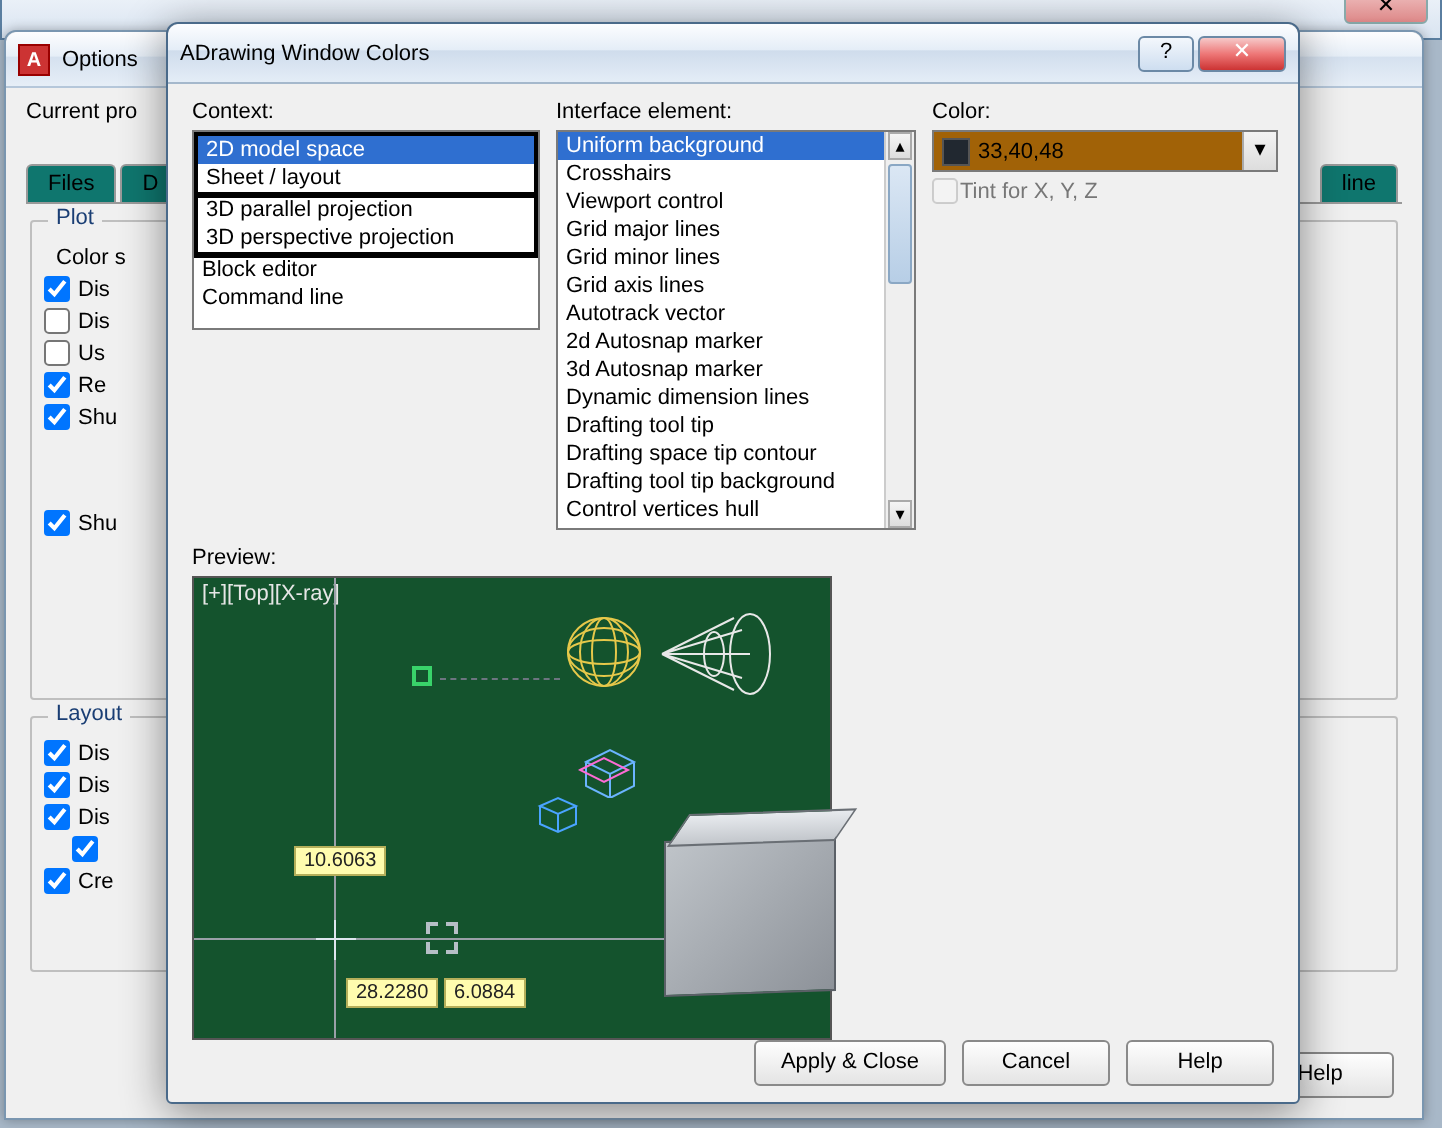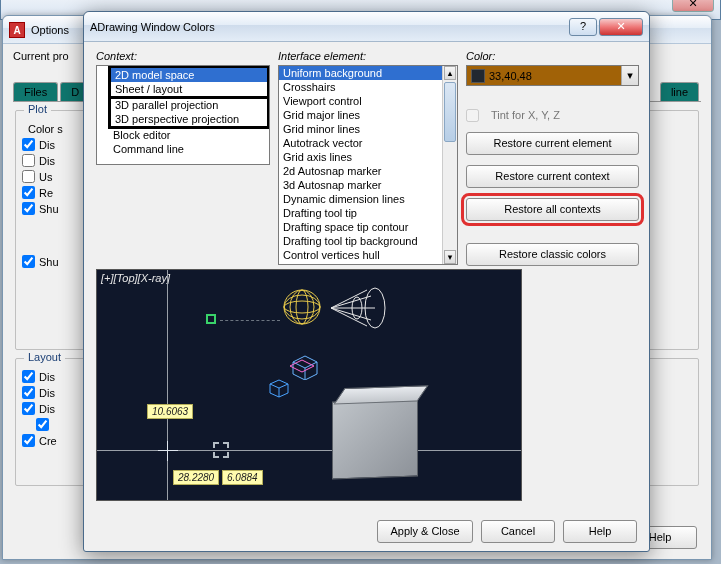--- a/index.html
+++ b/index.html
@@ -36,46 +36,46 @@
   .dwc-title {
     height:30px; background:linear-gradient(#fcfdff,#e4edf7 45%,#cfdcec 46%,#e4edf7);
     display:flex; align-items:center; padding:0 6px; border-radius:6px 6px 0 0;
     border-bottom:1px solid #a5b8cc;
   }
   .winbtns { margin-left:auto; display:flex; gap:2px;}
   .winbtn { width:28px; height:18px; border:1px solid #6b89a6; border-radius:3px; background:linear-gradient(#f3f7fc,#cedef0); text-align:center; line-height:15px; font-size:11px;}
   .winbtn.close { width:44px; background:linear-gradient(#f6c9c9,#e77,#c33); color:#fff;}
   .dwc-body { padding:8px 12px 10px 12px; height:calc(100% - 30px); position:relative;}
   .cols { display:flex; gap:8px;}
-  .col-label { color:#000; margin-bottom:3px; display:block;font-style:italic;}
+  .col-label { color:#000; margin-bottom:3px; display:block;}
   .listbox {
-    border:1px solid #7a7a7a; background:#fff; overflow:hidden;padding-left:12px;
+    border:1px solid #7a7a7a; background:#fff; overflow:hidden;
   }
   .context-list { width:174px; height:100px; }
   .iface-list  { width:180px; height:200px; position:relative;}
   .iface-inner { position:absolute; inset:0 15px 0 0; overflow:hidden;}
   .scrollbar { position:absolute; right:0; top:0; bottom:0; width:15px; background:#efefef; border-left:1px solid #ccc;}
   .scrollbar .thumb{ position:absolute; left:1px; right:1px; top:16px; height:60px; background:linear-gradient(#dbe7f4,#b7cee6); border:1px solid #8aa7c4; border-radius:2px;}
   .scrollbar .arr{position:absolute; left:1px; right:1px; height:14px; background:linear-gradient(#f5f5f5,#ddd); border:1px solid #aaa; text-align:center; line-height:12px; font-size:9px;}
   .scrollbar .arr.up{top:0;} .scrollbar .arr.dn{bottom:0;}
   .li { padding:1px 4px; white-space:nowrap; color:#000;}
   .li.sel { background:#2f6fd0; color:#fff;}
   .ctx-hl1 { border:3px solid #000; margin:-1px; }
   .ctx-hl2 { border:3px solid #000; border-top:none; margin:0 -1px -1px -1px;}
   .rightcol { width:175px; }
   .combo { display:flex; align-items:center; width:173px; height:21px; border:1px solid #7a7a7a; background:#a16207;}
   .combo .sw { width:14px; height:14px; margin:0 4px; border:1px solid #555;}
   .combo .dd { margin-left:auto; width:17px; height:100%; border-left:1px solid #aaa; background:linear-gradient(#f3f3f3,#ddd); text-align:center; line-height:18px;}
-  .tint { display:flex; gap:12px; margin-top:23px; color:#777;}
+  .tint { display:flex; align-items:center; gap:1px; margin-top:3px; color:#777;}
   .tint input { width:13px;height:13px;margin:0;}
   .rbtns .btn { width:173px; margin-top:10px;}
   .restore-all-hl { outline:3px solid #e03030; outline-offset:2px;}
   .preview-label { margin-top:8px;}
   .preview {
-    margin-top:3px; width:426px; height:232px; background:#0f172a; border:1px solid #555; position:relative; color:#fff;font-style:italic;
+    margin-top:3px; width:320px; height:232px; background:#14532d; border:1px solid #555; position:relative; color:#fff;
   }
   .pv-tl { position:absolute; left:4px; top:2px; font-size:11px; color:#e6e6e6;}
   .pv-axis-h { position:absolute; left:0; right:0; top:180px; border-top:1px solid #9aa0a8;}
   .pv-axis-v { position:absolute; top:0; bottom:0; left:70px; border-left:1px solid #9aa0a8;}
   .pv-center { position:absolute; left:65px; top:175px; width:12px; height:12px; }
   .pv-center::before,.pv-center::after{content:"";position:absolute;background:#dfe6ee;}
   .pv-center::before{left:5px;top:-4px;width:1px;height:20px;}
   .pv-center::after{top:5px;left:-4px;height:1px;width:20px;}
   .pv-green { position:absolute; left:109px; top:44px; width:10px; height:10px; border:2px solid #39d36a;}
   .pv-green::after{content:"";position:absolute;left:12px;top:4px;width:60px;border-top:1px dashed #6c7580;}
@@ -206,22 +206,22 @@
 
       <div style="width:182px">
         <span class="col-label">Interface element:</span>
         <div class="listbox iface-list">
           <div class="iface-inner">
             <div class="li sel">Uniform background</div>
             <div class="li">Crosshairs</div>
             <div class="li">Viewport control</div>
             <div class="li">Grid major lines</div>
             <div class="li">Grid minor lines</div>
+            <div class="li">Grid axis lines</div>
             <div class="li">Autotrack vector</div>
-            <div class="li">Grid axis lines</div>
             <div class="li">2d Autosnap marker</div>
             <div class="li">3d Autosnap marker</div>
             <div class="li">Dynamic dimension lines</div>
             <div class="li">Drafting tool tip</div>
             <div class="li">Drafting space tip contour</div>
             <div class="li">Drafting tool tip background</div>
             <div class="li">Control vertices hull</div>
             <div class="li">Light glyphs</div>
           </div>
           <div class="scrollbar">
@@ -236,29 +236,24 @@
         <span class="col-label">Color:</span>
         <div class="combo">
           <div class="sw" style="background:#212830"></div>
           <span>33,40,48</span>
           <div class="dd">▾</div>
         </div>
         <div class="tint">
           <input type="checkbox" disabled="" style="">
           <span>Tint for X, Y, Z</span>
         </div>
-        <div class="rbtns">
-          <div class="btn">Restore current element</div>
-          <div class="btn">Restore current context</div>
-          <div class="btn restore-all-hl">Restore all contexts</div>
-          <div class="btn" style="margin-top:22px">Restore classic colors</div>
-        </div>
-      </div>
-    </div>
-
+      </div>
+    </div>
+
+    <div class="preview-label">Preview:</div>
     <div class="preview">
       <div class="pv-tl">[+][Top][X-ray]</div>
       <div class="pv-axis-h"></div>
       <div class="pv-axis-v"></div>
       <div class="pv-center"></div>
       <div class="pv-green"></div>
       <div class="pv-sphere">
         <svg viewBox="0 0 40 38">
             <g fill="none" stroke="#e6c84a" stroke-width="1">
           <ellipse cx="20" cy="19" rx="18" ry="17"></ellipse>

